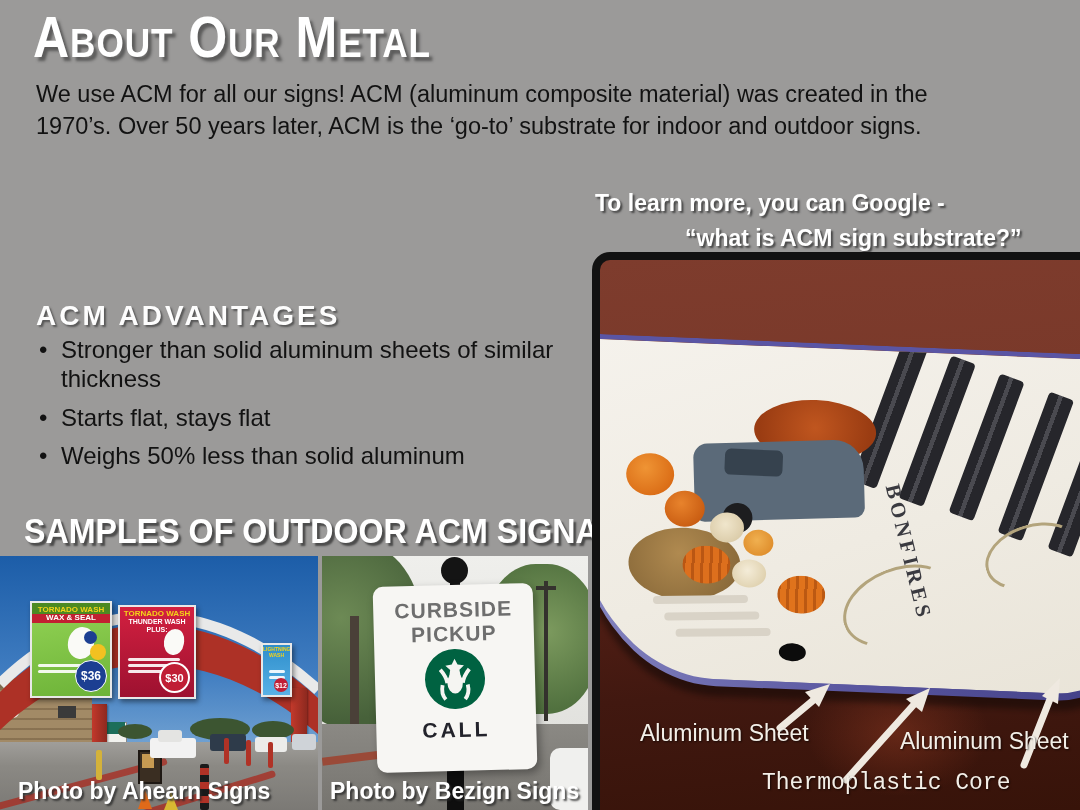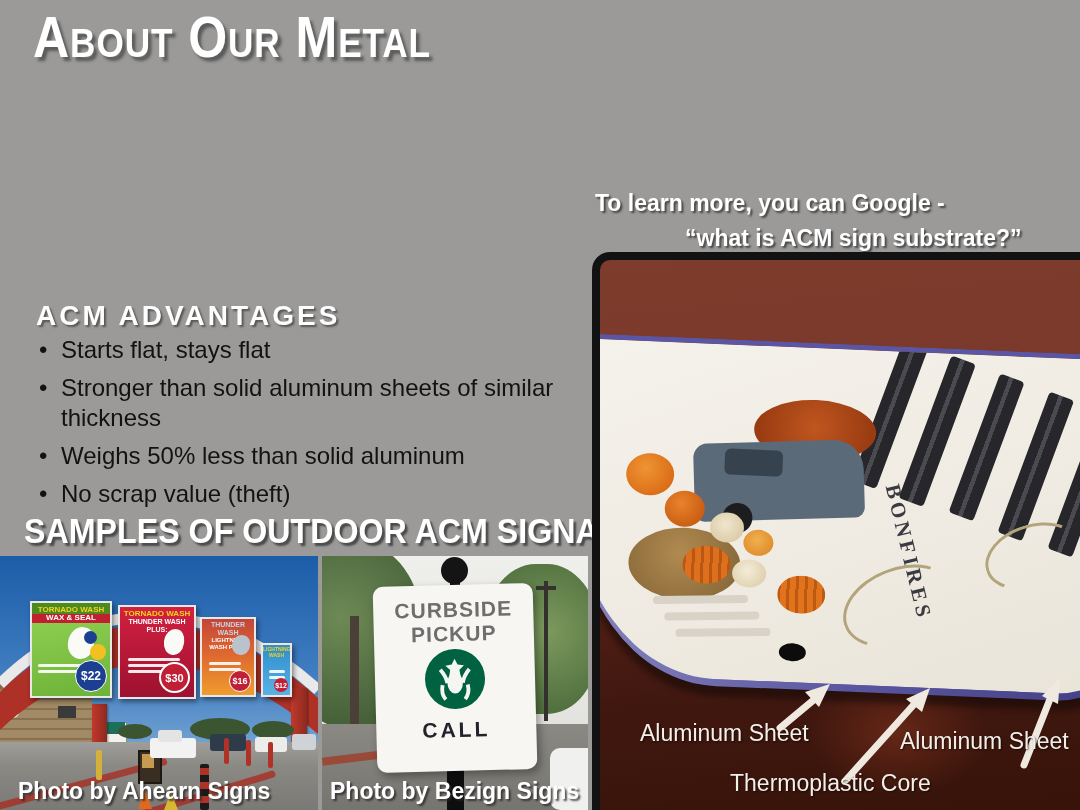--- a/index.html
+++ b/index.html
@@ -131,32 +131,33 @@
   .hole{position:absolute;left:212px;top:296px;width:27px;height:18px;background:#0c0c0c;border-radius:50%;}
   .acm-label{color:#f3efe8;font-size:23px;text-shadow:1px 1px 2px rgba(0,0,0,.6);white-space:nowrap;z-index:30;}
   .acm-arrows{left:0;top:0;z-index:25;}
 </style>
 </head>
 <body>
 
 <div class="canvas">
 
   <div class="abs title">About Our Metal</div>
+  <div class="abs intro">We use ACM for all our signs! ACM (aluminum composite material) was created in the
+1970’s.  Over 50 years later, ACM is the ‘go-to’ substrate for indoor and outdoor signs.</div>
 
   <div class="abs adv-head">ACM ADVANTAGES</div>
 
   <div class="abs google">
     <div class="l1">To learn more, you can Google -</div>
     <div class="l2">“what is ACM sign substrate?”</div>
   </div>
   <ul class="abs adv-list">
+    <li>Stronger than solid aluminum sheets of similar thickness</li>
     <li>Starts flat, stays flat</li>
-    <li>Stronger than solid aluminum sheets of similar thickness</li>
     <li>Weighs 50% less than solid aluminum</li>
-    <li>No scrap value (theft)</li>
   </ul>
 
   <div class="abs samples-head">SAMPLES OF OUTDOOR ACM SIGNAGE</div>
 
   <div class="abs photo" id="photo-carwash">
     <div class="abs cw-sky"></div>
     <div class="abs cw-build"></div>
     <div class="abs cw-build-top"></div>
     <div class="abs cw-window"></div>
     <div class="abs cw-mascot"></div>
@@ -173,42 +174,32 @@
     <div class="abs panel" id="panel1">
       <div class="ptitle">TORNADO WASH</div>
       <div class="psub">WAX &amp; SEAL</div>
       <div class="abs tornado-blob" style="left:36px;top:24px;width:26px;height:32px;"></div>
       <div class="abs badge" style="left:52px;top:28px;width:13px;height:13px;background:#1c3f92;"></div>
       <div class="mini-lines" style="position:absolute;left:2px;top:58px;width:52px;">
           <i></i>
           <i></i>
         </div>
       <div class="abs badge" style="right:4px;bottom:36px;width:16px;height:16px;background:#f2c121;"></div>
-      <div class="price">$22</div>
+      <div class="price">$36</div>
     </div>
     <div class="abs panel" id="panel2">
       <div class="ptitle">TORNADO WASH</div>
       <div class="psub">THUNDER WASH PLUS:</div>
       <div class="abs tornado-blob" style="left:44px;top:22px;width:20px;height:26px;"></div>
       <div class="mini-lines" style="position:absolute;left:4px;top:48px;width:60px;">
           <i></i>
           <i></i>
           <i></i>
         </div>
       <div class="price">$30</div>
-    </div>
-    <div class="abs panel" id="panel3">
-      <div class="ptitle">THUNDER WASH</div>
-      <div class="psub">LIGHTNING WASH PLUS:</div>
-      <div class="abs tornado-blob" style="left:30px;top:16px;width:18px;height:20px;background:#b9c2cd;"></div>
-      <div class="mini-lines" style="position:absolute;left:3px;top:40px;width:40px;">
-          <i></i>
-          <i></i>
-        </div>
-      <div class="price">$16</div>
     </div>
     <div class="abs panel" id="panel4">
       <div class="ptitle">LIGHTNING WASH</div>
       <div class="mini-lines" style="position:absolute;left:2px;top:22px;width:24px;">
           <i></i>
           <i></i>
         </div>
       <div class="price">$12</div>
     </div>
 
@@ -300,19 +291,19 @@
         <line x1="180" y1="468" x2="216" y2="438"></line>
         <polygon points="230,424 219,447 205,432" stroke="none"></polygon>
         <line x1="246" y1="520" x2="318" y2="440"></line>
         <polygon points="330,428 322,452 306,439" stroke="none"></polygon>
         <line x1="424" y1="505" x2="452" y2="434"></line>
         <polygon points="460,418 458,444 442,436" stroke="none"></polygon>
       </g>
     </svg>
     <div class="abs acm-label" style="left:40px;top:460px;">Aluminum Sheet</div>
     <div class="abs acm-label" style="left:300px;top:468px;">Aluminum Sheet</div>
-    <div class="abs acm-label" style="left:130px;top:510px;">Thermoplastic Core</div>
+    <div class="abs acm-label" style="left:162px;top:510px;font-family:Liberation Mono, monospace;">Thermoplastic Core</div>
   </div>
 
   <div class="abs caption" style="left:330px;top:778px;">Photo by Bezign Signs</div>
   <div class="abs caption" style="left:18px;top:778px;">Photo by Ahearn Signs</div>
 
 </div>
 
 </body></html>

